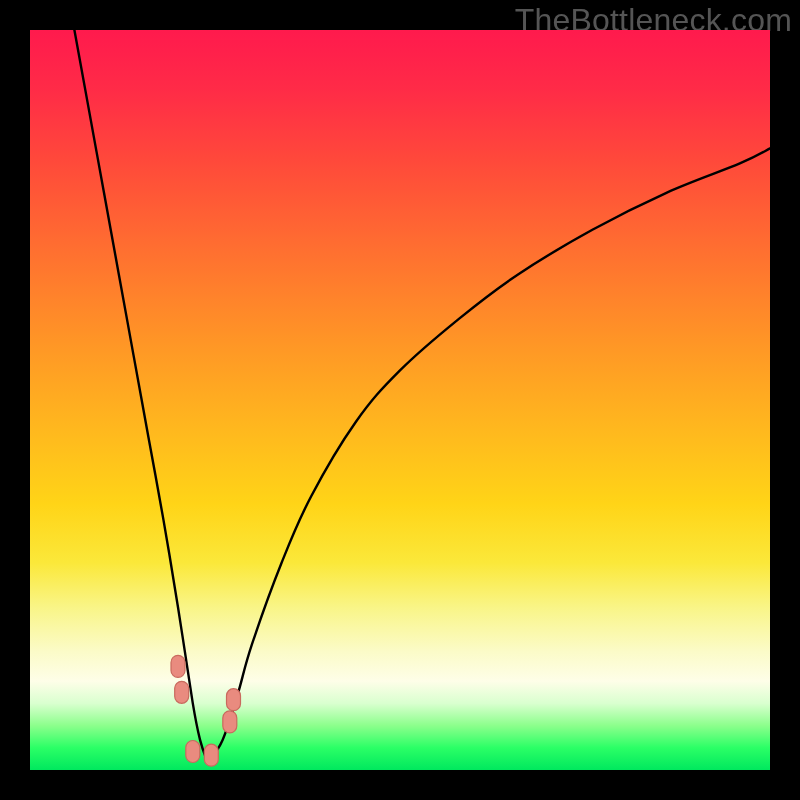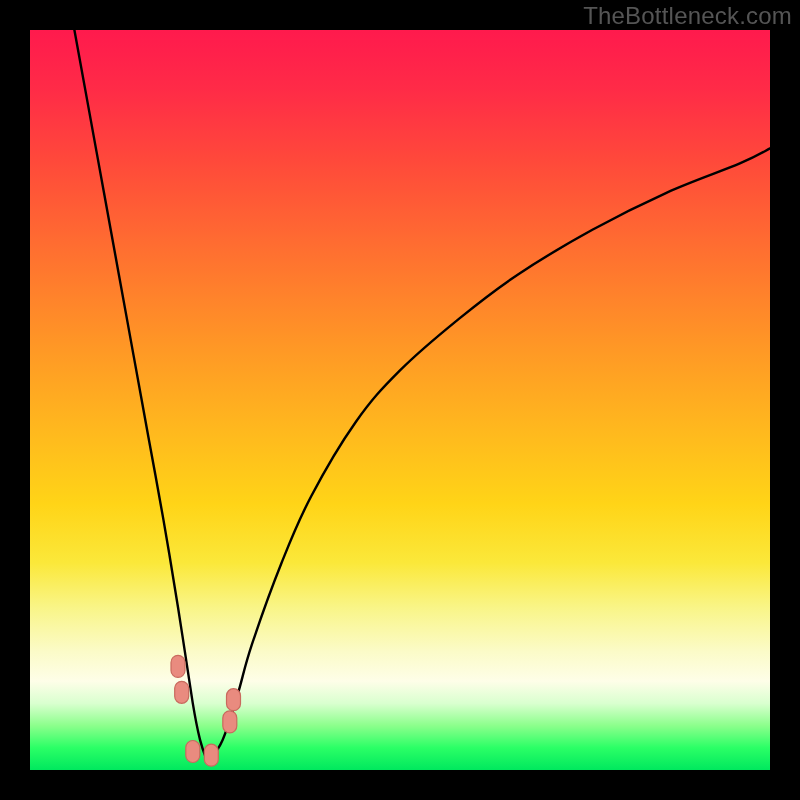--- a/index.html
+++ b/index.html
@@ -41,21 +41,21 @@
       #8cff8c 94%,
       #2bff66 97%,
       #00e85e 100%
     );
   }
   .watermark {
     position: absolute;
     top: 2px;
     right: 8px;
     color: #555;
-    font-size: 24px;
+    font-size: 32px;
     font-weight: 500;
     letter-spacing: 0.2px;
     user-select: none;
   }
   svg.curve {
     position: absolute;
     left: 0;
     top: 0;
     width: 740px;
     height: 740px;

